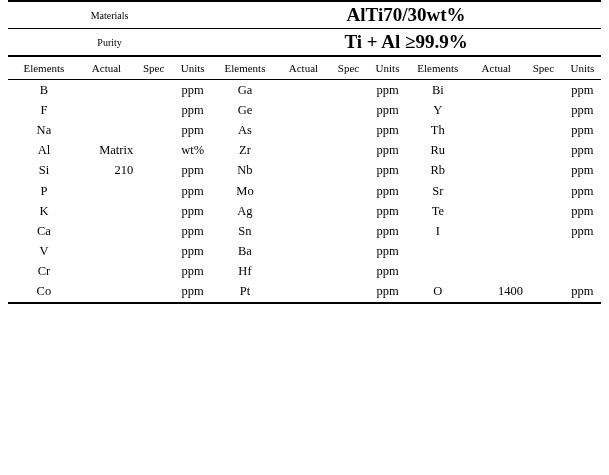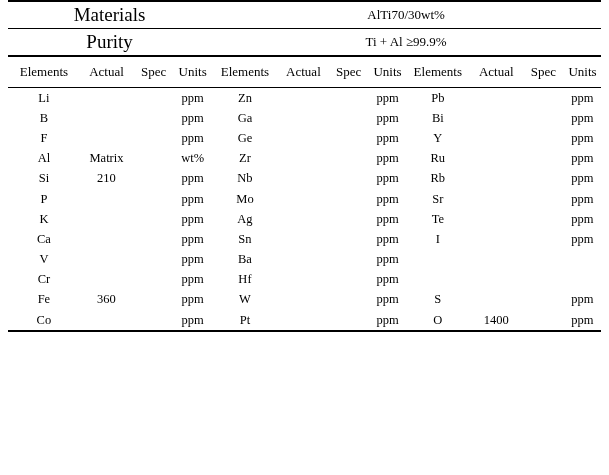--- a/index.html
+++ b/index.html
@@ -37,50 +37,50 @@
   .rule-top td {
     border-top: 2px solid #000;
   }
   .sumrow td {
     height: 26px;
     font-size: 14px;
     font-weight: bold;
     text-align: center;
   }
   .sumrow td.label {
+    font-size: 10px;
+  }
+  .sumrow td.value {
     font-size: 19px;
-  }
-  .sumrow td.value {
-    font-size: 13px;
-    font-weight: normal;
+    font-weight: bold;
   }
   .rule-mid td {
     border-top: 1px solid #000;
     height: 0;
   }
   .rule-thick td {
     border-top: 2px solid #000;
     height: 0;
   }
 
   
   .colhead td {
-    height: 30px;
-    font-size: 13px;
+    height: 22px;
+    font-size: 11px;
     text-align: center;
   }
   .colhead td.elements { text-align: center; }
 
   
   .datarow td {
     height: 20.2px;
     font-size: 12.5px;
   }
   td.c-el { text-align: center; }
-  td.c-act { text-align: center; padding-left: 6px; }
+  td.c-act { text-align: right; padding-left: 6px; }
   td.c-spec { text-align: center; }
   td.c-unit { text-align: center; }
 
   .sep-line {
     border-top: 1px solid #000;
   }
 
 </style>
 </head>
 <body>
@@ -133,34 +133,20 @@
         <td>Actual</td>
         <td>Spec</td>
         <td>Units</td>
       </tr>
       <tr class="rule-mid">
         <td colspan="12"></td>
       </tr>
     </tbody>
     <tbody id="rows-body">
         <tr class="datarow">
-          <td class="c-el">Li</td>
-          <td class="c-act"></td>
-          <td class="c-spec"></td>
-          <td class="c-unit">ppm</td>
-          <td class="c-el">Zn</td>
-          <td class="c-act"></td>
-          <td class="c-spec"></td>
-          <td class="c-unit">ppm</td>
-          <td class="c-el">Pb</td>
-          <td class="c-act"></td>
-          <td class="c-spec"></td>
-          <td class="c-unit">ppm</td>
-        </tr>
-        <tr class="datarow">
           <td class="c-el">B</td>
           <td class="c-act"></td>
           <td class="c-spec"></td>
           <td class="c-unit">ppm</td>
           <td class="c-el">Ga</td>
           <td class="c-act"></td>
           <td class="c-spec"></td>
           <td class="c-unit">ppm</td>
           <td class="c-el">Bi</td>
           <td class="c-act"></td>
@@ -170,20 +156,34 @@
         <tr class="datarow">
           <td class="c-el">F</td>
           <td class="c-act"></td>
           <td class="c-spec"></td>
           <td class="c-unit">ppm</td>
           <td class="c-el">Ge</td>
           <td class="c-act"></td>
           <td class="c-spec"></td>
           <td class="c-unit">ppm</td>
           <td class="c-el">Y</td>
+          <td class="c-act"></td>
+          <td class="c-spec"></td>
+          <td class="c-unit">ppm</td>
+        </tr>
+        <tr class="datarow">
+          <td class="c-el">Na</td>
+          <td class="c-act"></td>
+          <td class="c-spec"></td>
+          <td class="c-unit">ppm</td>
+          <td class="c-el">As</td>
+          <td class="c-act"></td>
+          <td class="c-spec"></td>
+          <td class="c-unit">ppm</td>
+          <td class="c-el">Th</td>
           <td class="c-act"></td>
           <td class="c-spec"></td>
           <td class="c-unit">ppm</td>
         </tr>
         <tr class="datarow">
           <td class="c-el">Al</td>
           <td class="c-act">Matrix</td>
           <td class="c-spec"></td>
           <td class="c-unit">wt%</td>
           <td class="c-el">Zr</td>
@@ -271,34 +271,20 @@
           <td class="c-spec"></td>
           <td class="c-unit">ppm</td>
           <td class="c-el">Hf</td>
           <td class="c-act"></td>
           <td class="c-spec"></td>
           <td class="c-unit">ppm</td>
           <td class="c-el"></td>
           <td class="c-act"></td>
           <td class="c-spec"></td>
           <td class="c-unit"></td>
-        </tr>
-        <tr class="datarow">
-          <td class="c-el">Fe</td>
-          <td class="c-act">360</td>
-          <td class="c-spec"></td>
-          <td class="c-unit">ppm</td>
-          <td class="c-el">W</td>
-          <td class="c-act"></td>
-          <td class="c-spec"></td>
-          <td class="c-unit">ppm</td>
-          <td class="c-el">S</td>
-          <td class="c-act"></td>
-          <td class="c-spec"></td>
-          <td class="c-unit">ppm</td>
         </tr>
         <tr class="datarow">
           <td class="c-el">Co</td>
           <td class="c-act"></td>
           <td class="c-spec"></td>
           <td class="c-unit">ppm</td>
           <td class="c-el">Pt</td>
           <td class="c-act"></td>
           <td class="c-spec"></td>
           <td class="c-unit">ppm</td>

